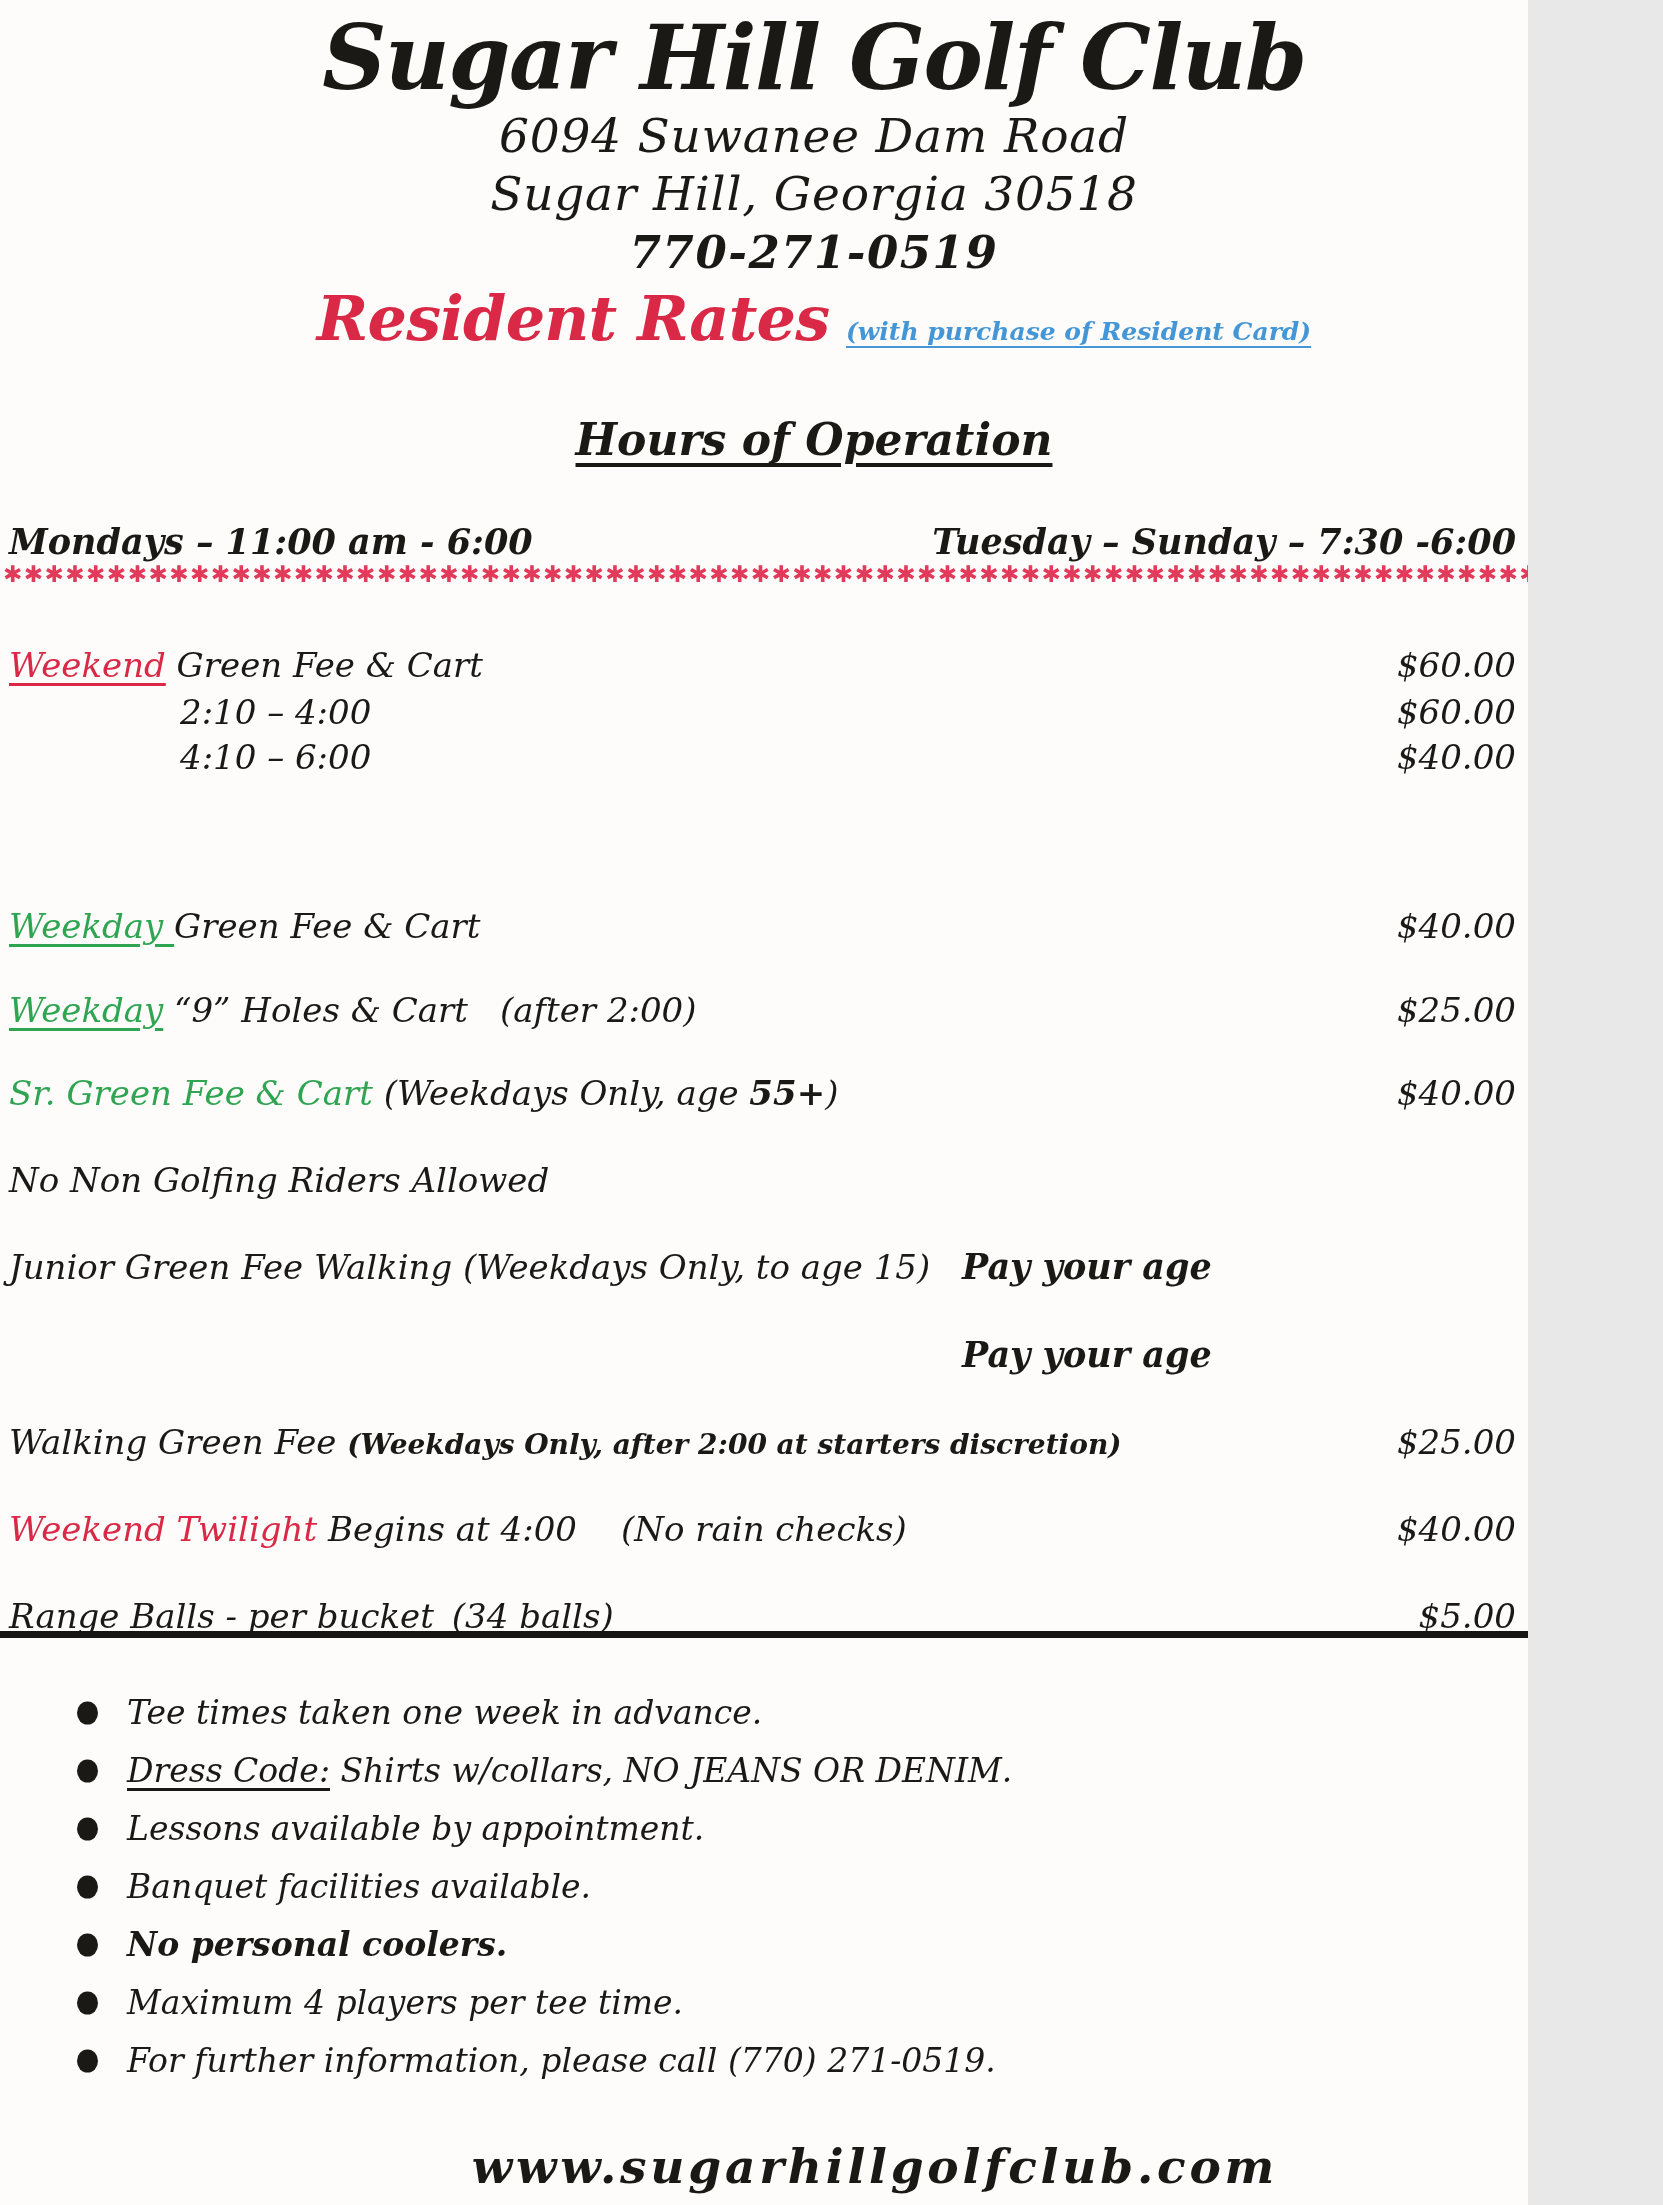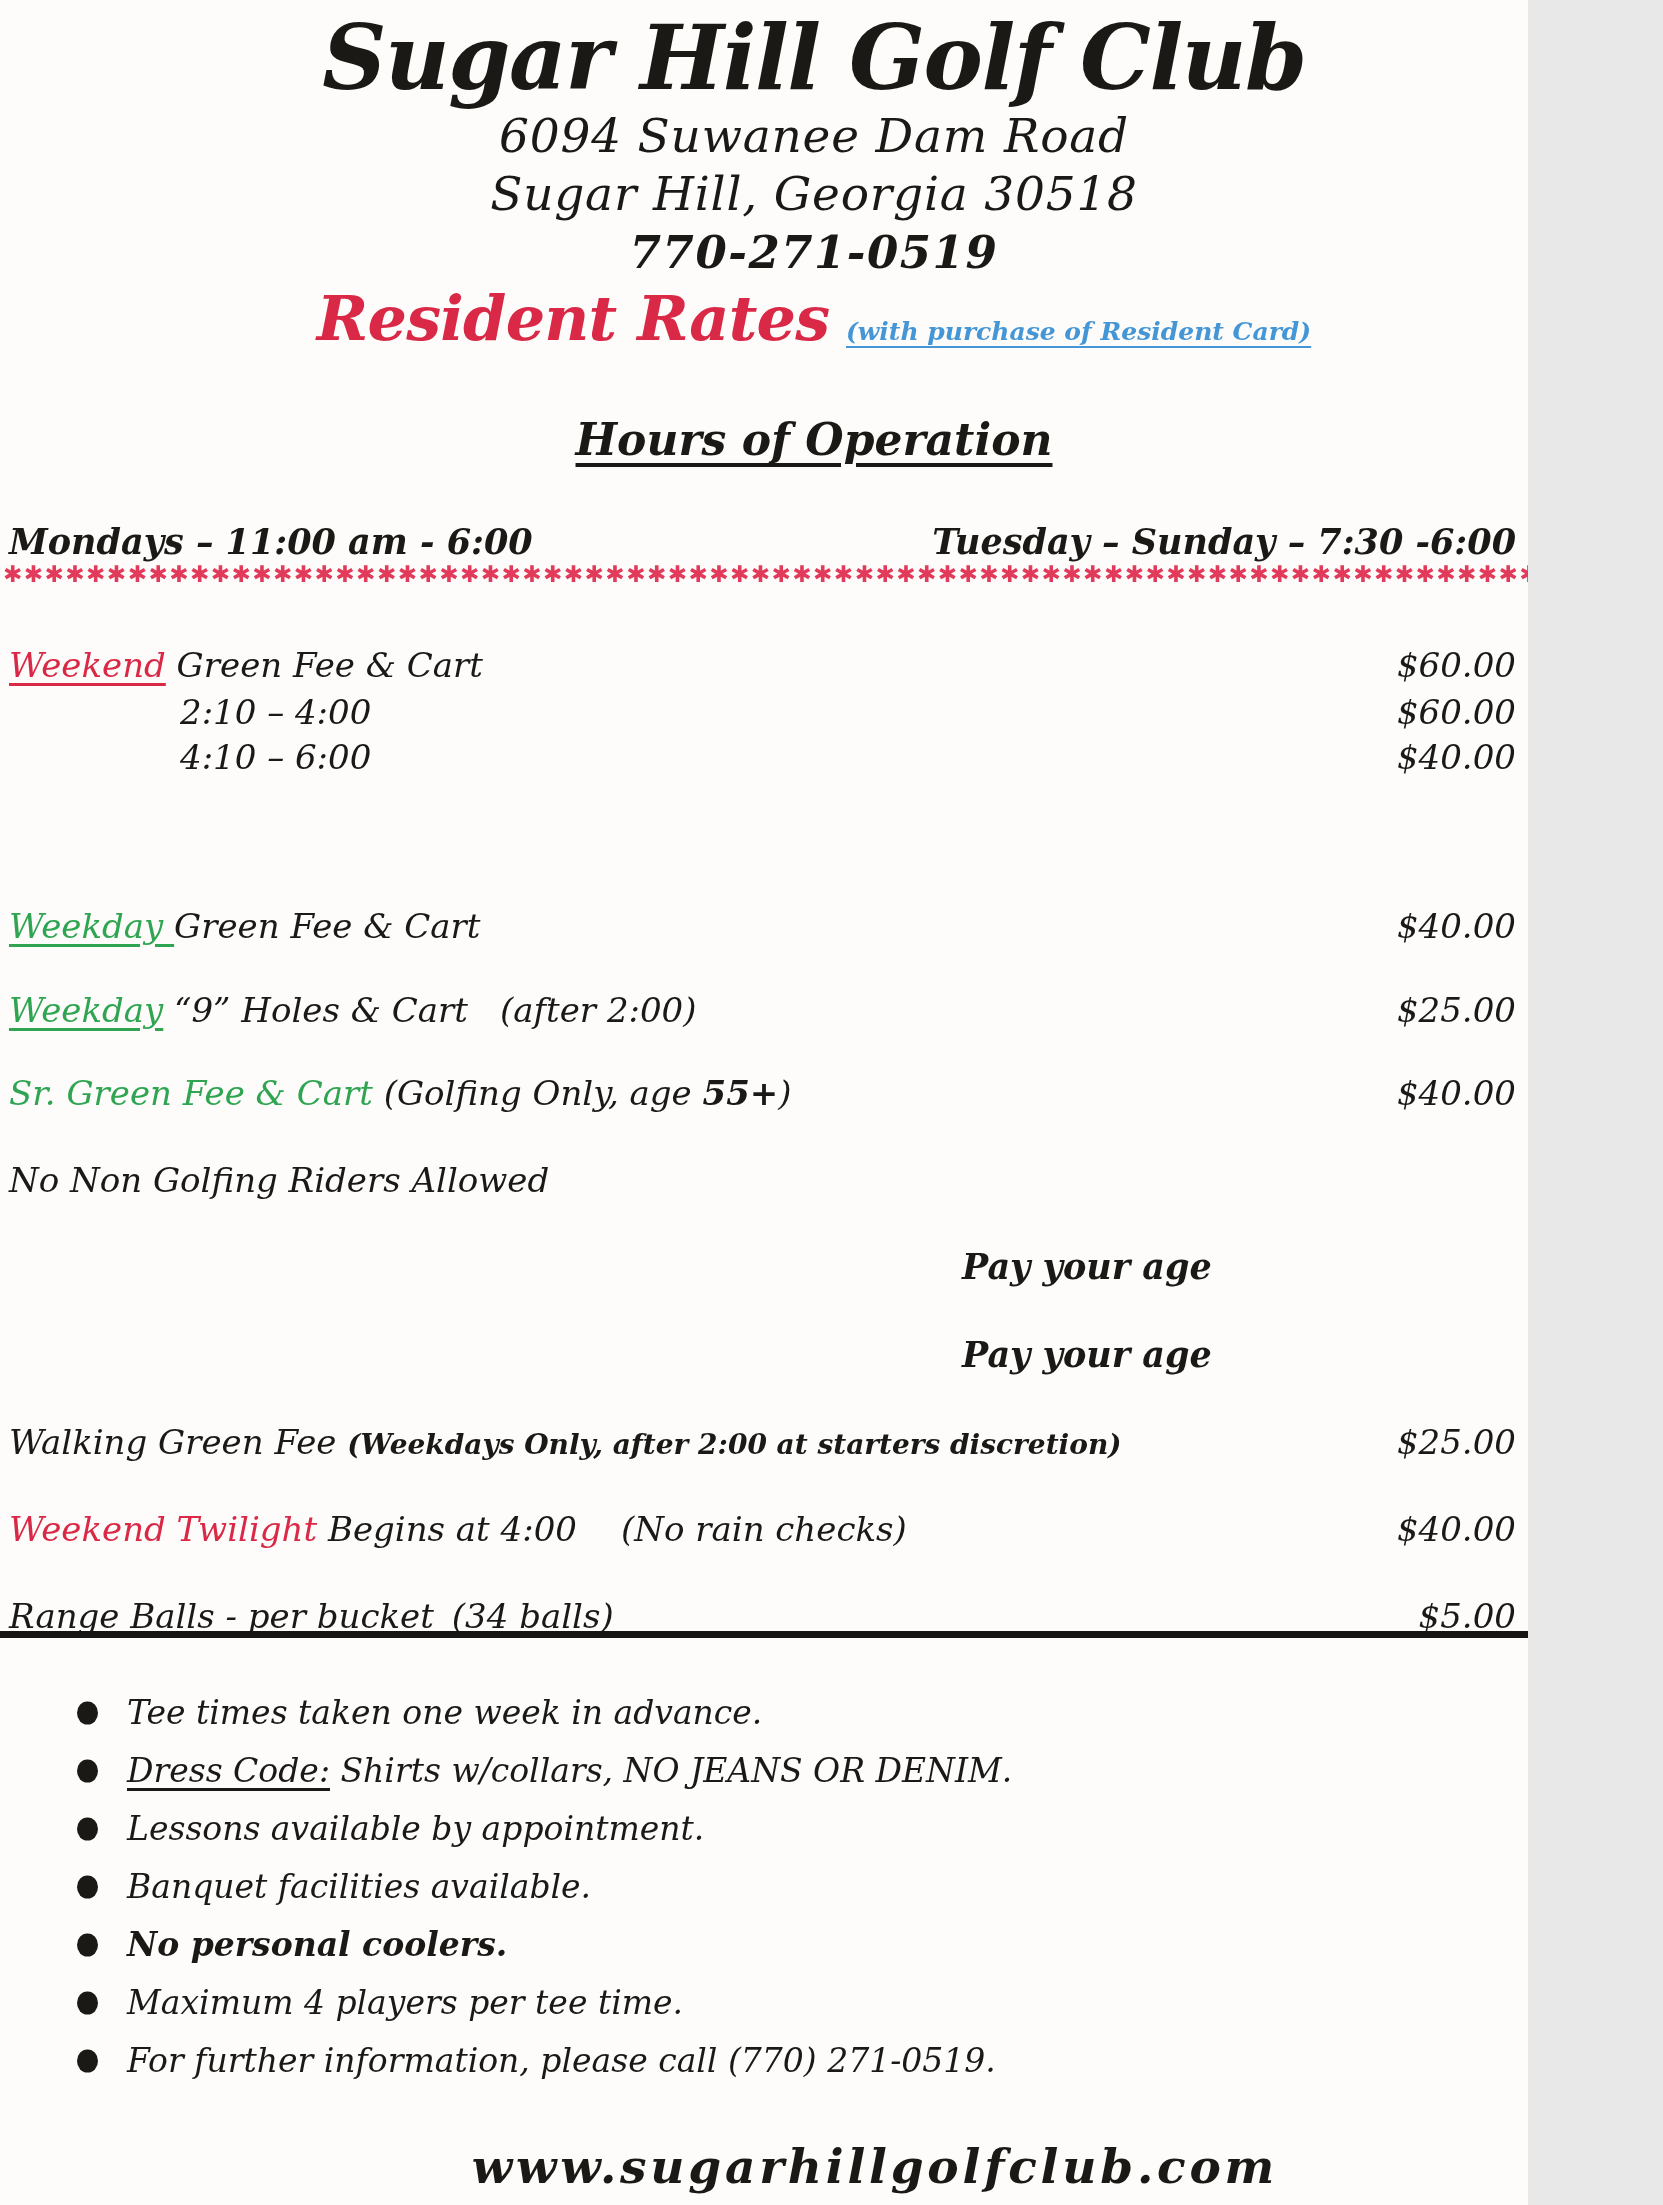--- a/index.html
+++ b/index.html
@@ -90,27 +90,28 @@
       </div>
       <div class="rate-row" style="top: 261px;">
         <span class="rate-label"><span class="seg u" style="color: rgb(47, 165, 82);">Weekday </span><span class="seg">Green Fee &amp; Cart</span></span>
         <span class="rate-price">$40.00</span>
       </div>
       <div class="rate-row" style="top: 345px;">
         <span class="rate-label"><span class="seg u" style="color: rgb(47, 165, 82);">Weekday</span><span class="seg"> “9” Holes &amp; Cart</span><span class="seg" style="margin-left: 32px;">(after 2:00)</span></span>
         <span class="rate-price">$25.00</span>
       </div>
       <div class="rate-row" style="top: 428px;">
-        <span class="rate-label"><span class="seg" style="color: rgb(47, 165, 82);">Sr. Green Fee &amp; Cart</span><span class="seg"> (Golfing Only, age </span><span class="seg b">55+</span><span class="seg">)</span></span>
+        <span class="rate-label"><span class="seg" style="color: rgb(47, 165, 82);">Sr. Green Fee &amp; Cart</span><span class="seg"> (Weekdays Only, age </span><span class="seg b">55+</span><span class="seg">)</span></span>
         <span class="rate-price">$40.00</span>
       </div>
       <div class="rate-row" style="top: 515px;">
         <span class="rate-label"><span class="seg">No Non Golfing Riders Allowed</span></span>
       </div>
       <div class="rate-row" style="top: 602px;">
+        <span class="rate-label"><span class="seg">Junior Green Fee Walking (Weekdays Only, to age 15)</span></span>
         <span class="rate-value">Pay your age</span>
       </div>
       <div class="rate-row" style="top: 690px;">
         <span class="rate-value">Pay your age</span>
       </div>
       <div class="rate-row" style="top: 777px;">
         <span class="rate-label"><span class="seg">Walking Green Fee </span><span class="seg b small">(Weekdays Only, after 2:00 at starters discretion)</span></span>
         <span class="rate-price">$25.00</span>
       </div>
       <div class="rate-row" style="top: 864px;">

